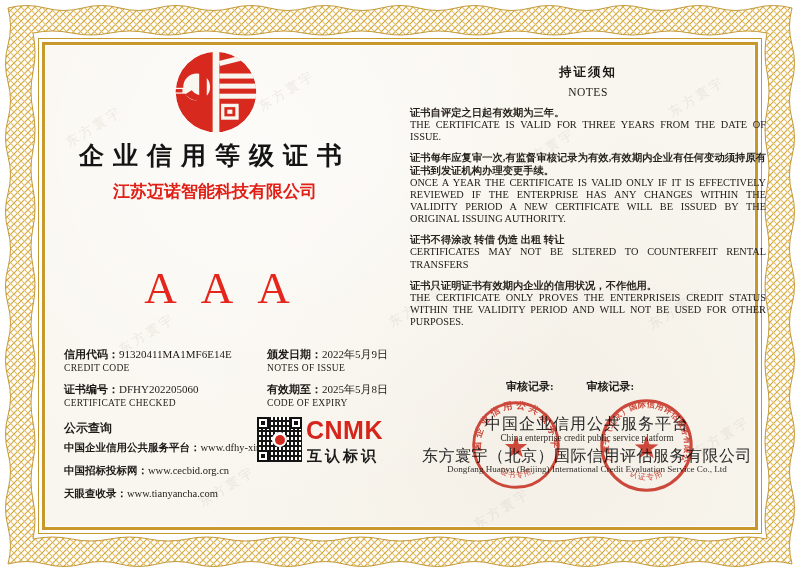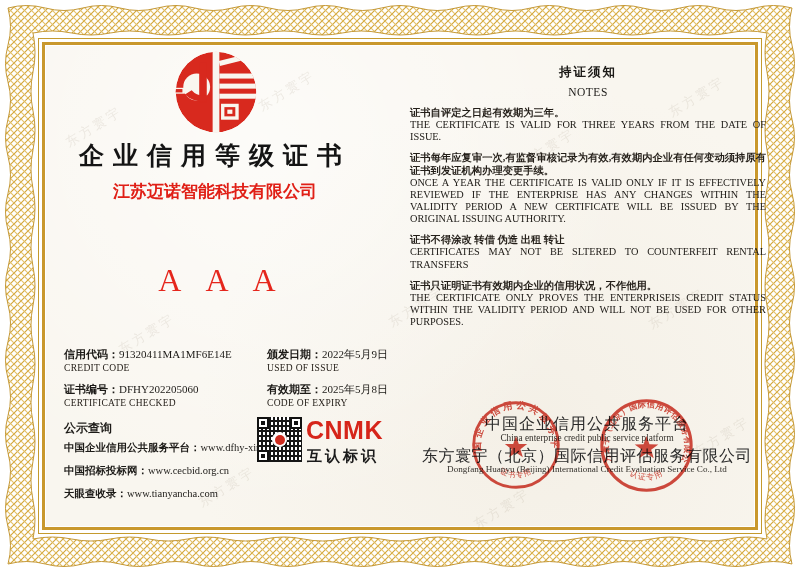--- a/index.html
+++ b/index.html
@@ -27,21 +27,21 @@
   .logo{position:absolute;left:174px;top:49px;width:84px;height:86px;}
   .cert-title{position:absolute;left:52px;top:139px;width:326px;text-align:center;
       font-family:"Liberation Sans","DejaVu Sans",sans-serif;font-weight:bold;
       font-size:25px;letter-spacing:9px;color:#141414;white-space:nowrap;}
   .company{position:absolute;left:52px;top:180px;width:326px;text-align:center;
       font-family:"Liberation Sans","DejaVu Sans",sans-serif;font-weight:bold;
       font-size:17px;color:#E01F16;white-space:nowrap;}
   .body-text{position:absolute;left:64px;top:217px;width:328px;margin:0;
       font-size:11.5px;line-height:1.43;text-align:justify;color:#26201A;font-weight:bold;}
   .rating{position:absolute;left:52px;top:262px;width:330px;text-align:center;
-      font-size:32px;letter-spacing:24px;padding-left:24px;box-sizing:border-box;
+      font-size:45px;letter-spacing:24px;padding-left:24px;box-sizing:border-box;
       color:#E5261C;font-family:"Liberation Serif",serif;}
   .fields{position:absolute;left:64px;top:347px;width:330px;display:grid;
       grid-template-columns:203px auto;row-gap:9px;}
   .f-line{font-size:11px;white-space:nowrap;}
   .f-label{font-weight:bold;}
   .f-value{font-family:"Liberation Serif",serif;}
   .f-en{font-size:9.5px;letter-spacing:.3px;color:#26211B;margin-top:1px;}
   .query-title{position:absolute;left:64px;top:420px;font-size:12px;font-weight:bold;}
   .links{position:absolute;left:64px;top:441px;width:210px;}
   .link-row{font-size:10.5px;margin-bottom:9px;white-space:nowrap;}
@@ -148,21 +148,21 @@
   <div class="company">江苏迈诺智能科技有限公司</div>
   <div class="rating">AAA</div>
 
   <div class="fields">
     <div class="field">
       <div class="f-line"><span class="f-label">信用代码：</span><span class="f-value">91320411MA1MF6E14E</span></div>
       <div class="f-en">CREDIT CODE</div>
     </div>
     <div class="field">
       <div class="f-line"><span class="f-label">颁发日期：</span><span class="f-value">2022年5月9日</span></div>
-      <div class="f-en">USED OF ISSUE</div>
+      <div class="f-en">NOTES OF ISSUE</div>
     </div>
     <div class="field">
       <div class="f-line"><span class="f-label">证书编号：</span><span class="f-value">DFHY202205060</span></div>
       <div class="f-en">CERTIFICATE CHECKED</div>
     </div>
     <div class="field">
       <div class="f-line"><span class="f-label">有效期至：</span><span class="f-value">2025年5月8日</span></div>
       <div class="f-en">CODE OF EXPIRY</div>
     </div>
   </div>
@@ -209,20 +209,24 @@
       <p class="en">ONCE A YEAR THE CERTIFICATE IS VALID ONLY IF IT IS EFFECTIVELY REVIEWED IF THE ENTERPRISE HAS ANY CHANGES WITHIN THE VALIDITY PERIOD A NEW CERTIFICATE WILL BE ISSUED BY THE ORIGINAL ISSUING AUTHORITY.</p>
     </div>
     <div class="note">
       <p class="zh">证书不得涂改 转借 伪造 出租 转让</p>
       <p class="en">CERTIFICATES MAY NOT BE SLTERED TO COUNTERFEIT RENTAL TRANSFERS</p>
     </div>
     <div class="note">
       <p class="zh">证书只证明证书有效期内企业的信用状况，不作他用。</p>
       <p class="en">THE CERTIFICATE ONLY PROVES THE ENTERPRISEIS CREDIT STATUS WITHIN THE VALIDITY PERIOD AND WILL NOT BE USED FOR OTHER PURPOSES.</p>
     </div>
+  </div>
+  <div class="audit-row">
+    <span>审核记录:</span>
+    <span>审核记录:</span>
   </div>
 
   <div class="issuer">
     <div class="zh1">中国企业信用公共服务平台</div>
     <div class="en1">China enterprise credit public service platform</div>
     <div class="zh2">东方寰宇（北京）国际信用评估服务有限公司</div>
     <div class="en2">Dongfang Huanyu (Beijing) International Credit Evaluation Service Co., Ltd</div>
   </div>
 
   <svg class="stamp left" viewBox="0 0 100 100">

